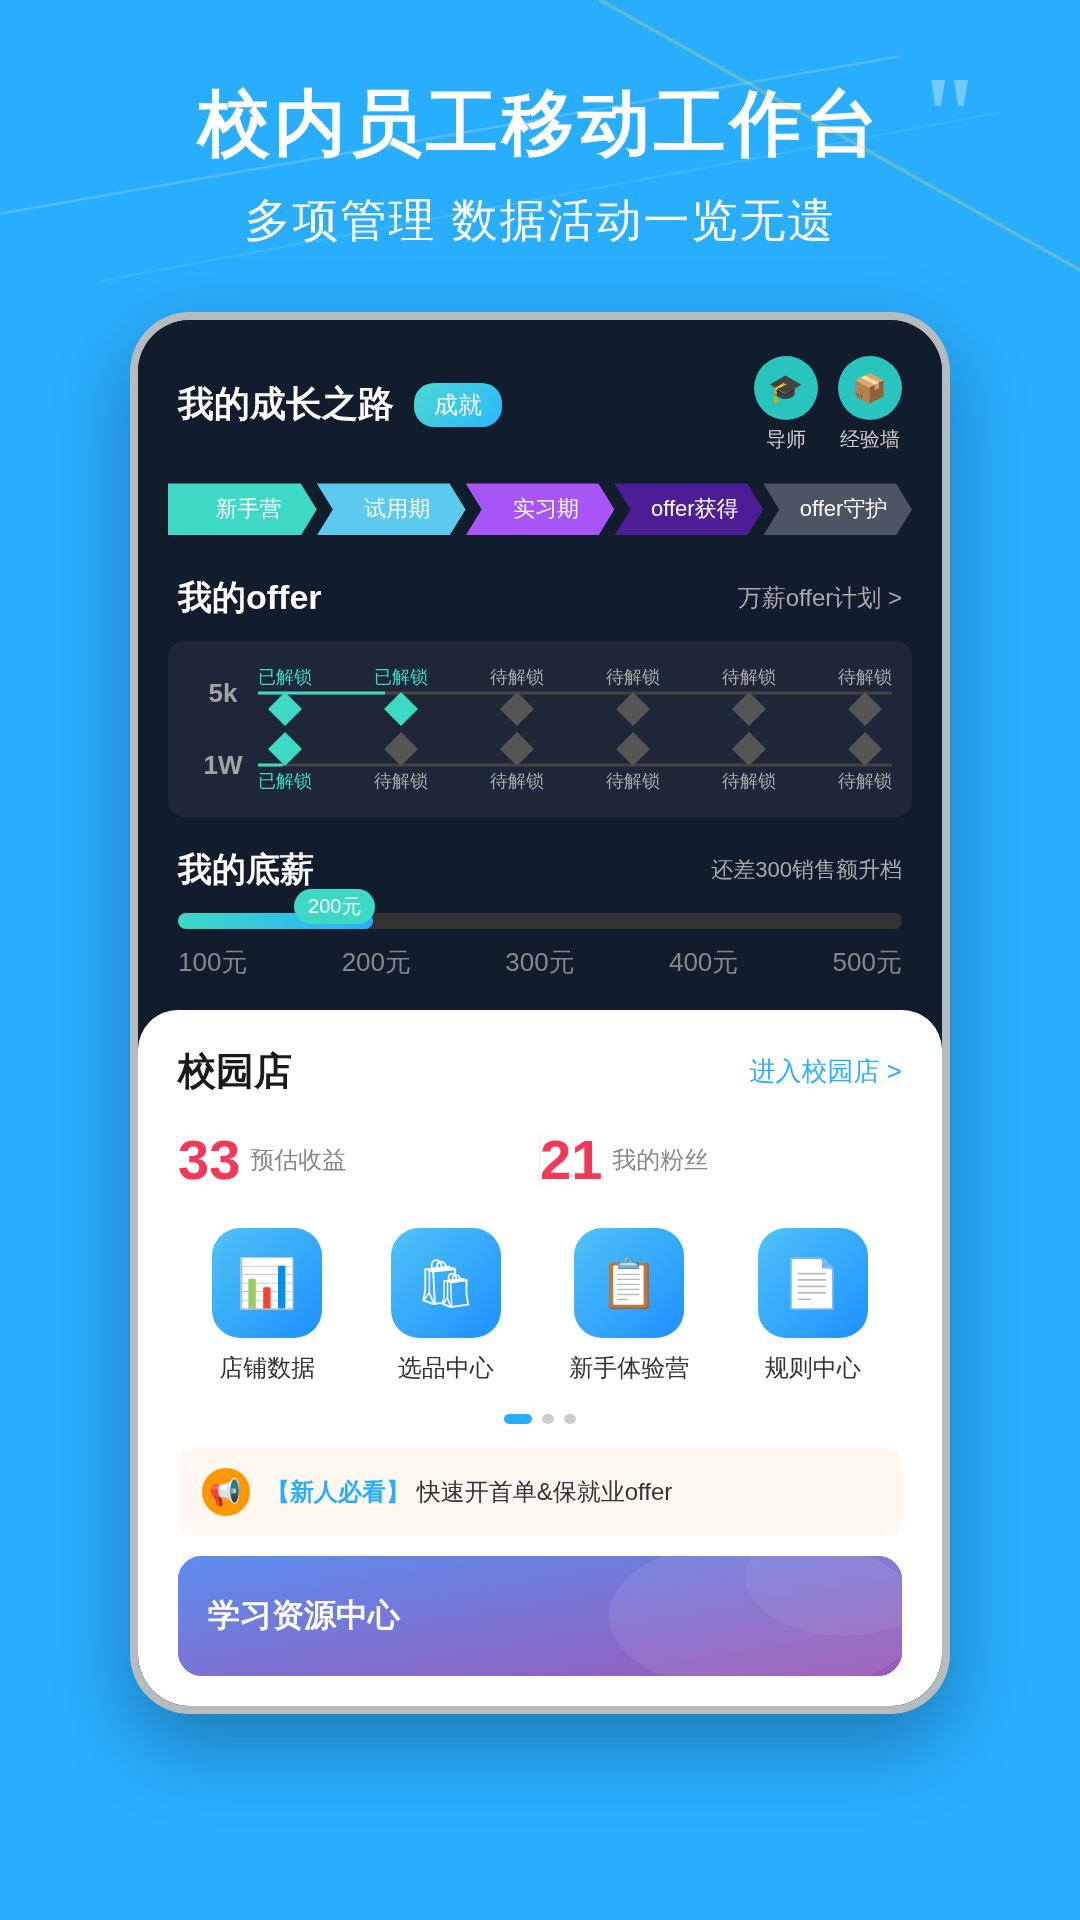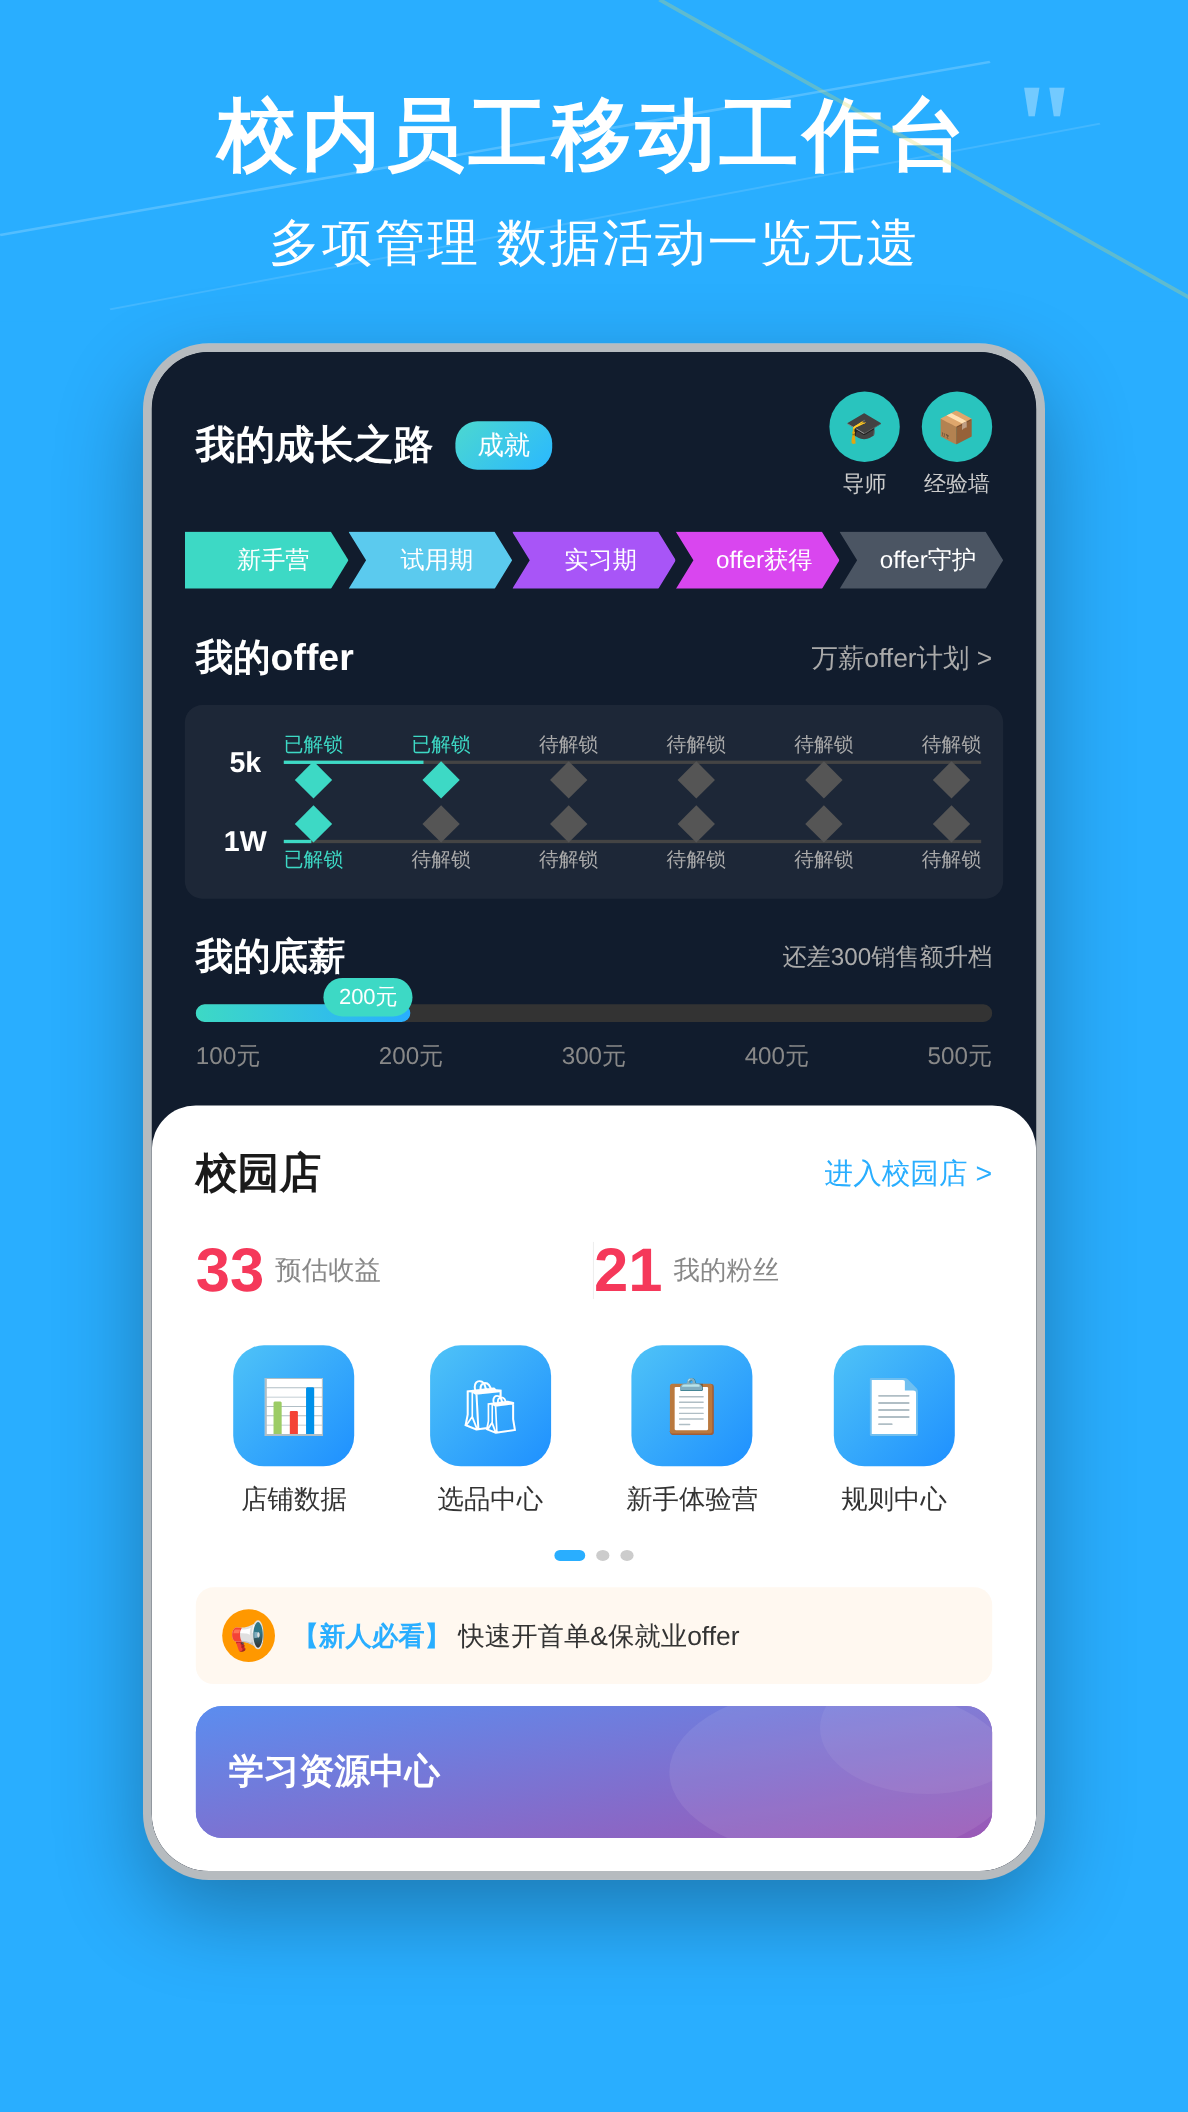--- a/index.html
+++ b/index.html
@@ -137,21 +137,21 @@
       flex: 1;
       clip-path: polygon(0 0, calc(100% - 16px) 0, 100% 50%, calc(100% - 16px) 100%, 0 100%, 16px 50%);
     }
     .step-item:first-child {
       clip-path: polygon(0 0, calc(100% - 16px) 0, 100% 50%, calc(100% - 16px) 100%, 0 100%);
       padding-left: 36px;
     }
     .step-xinshoucamping { background: #3DD9C5; }
     .step-shiyongqi { background: #5BCAEE; }
     .step-shixiqi { background: #A855F7; }
-    .step-offerhuo { background: #d946ef; text-align: right; }
+    .step-offerhuo { background: #4c1d95; text-align: right; }
     .step-offershou { background: #4B5563; }
 
     
     .section-header {
       display: flex;
       align-items: center;
       justify-content: space-between;
       padding: 20px 40px 10px;
     }
     .section-title {
@@ -176,21 +176,21 @@
     }
     .offer-row {
       display: flex;
       align-items: center;
       gap: 0;
       margin-bottom: 16px;
     }
     .offer-salary-label {
       font-size: 26px;
       font-weight: 700;
-      color: #ffffff;
+      color: #a3a3a3;
       width: 70px;
       text-align: center;
     }
     .offer-track {
       flex: 1;
       position: relative;
       display: flex;
       align-items: center;
     }
     .offer-track-line {
@@ -283,21 +283,21 @@
       font-size: 20px;
       padding: 4px 14px;
       border-radius: 20px;
       white-space: nowrap;
     }
     .base-scale {
       display: flex;
       justify-content: space-between;
     }
     .base-scale-item {
-      font-size: 22px;
+      font-size: 26px;
       color: #888;
     }
 
     
     .white-card {
       background: #fff;
       border-radius: 40px 40px 0 0;
       padding: 36px 40px 30px;
     }
     .campus-header {

